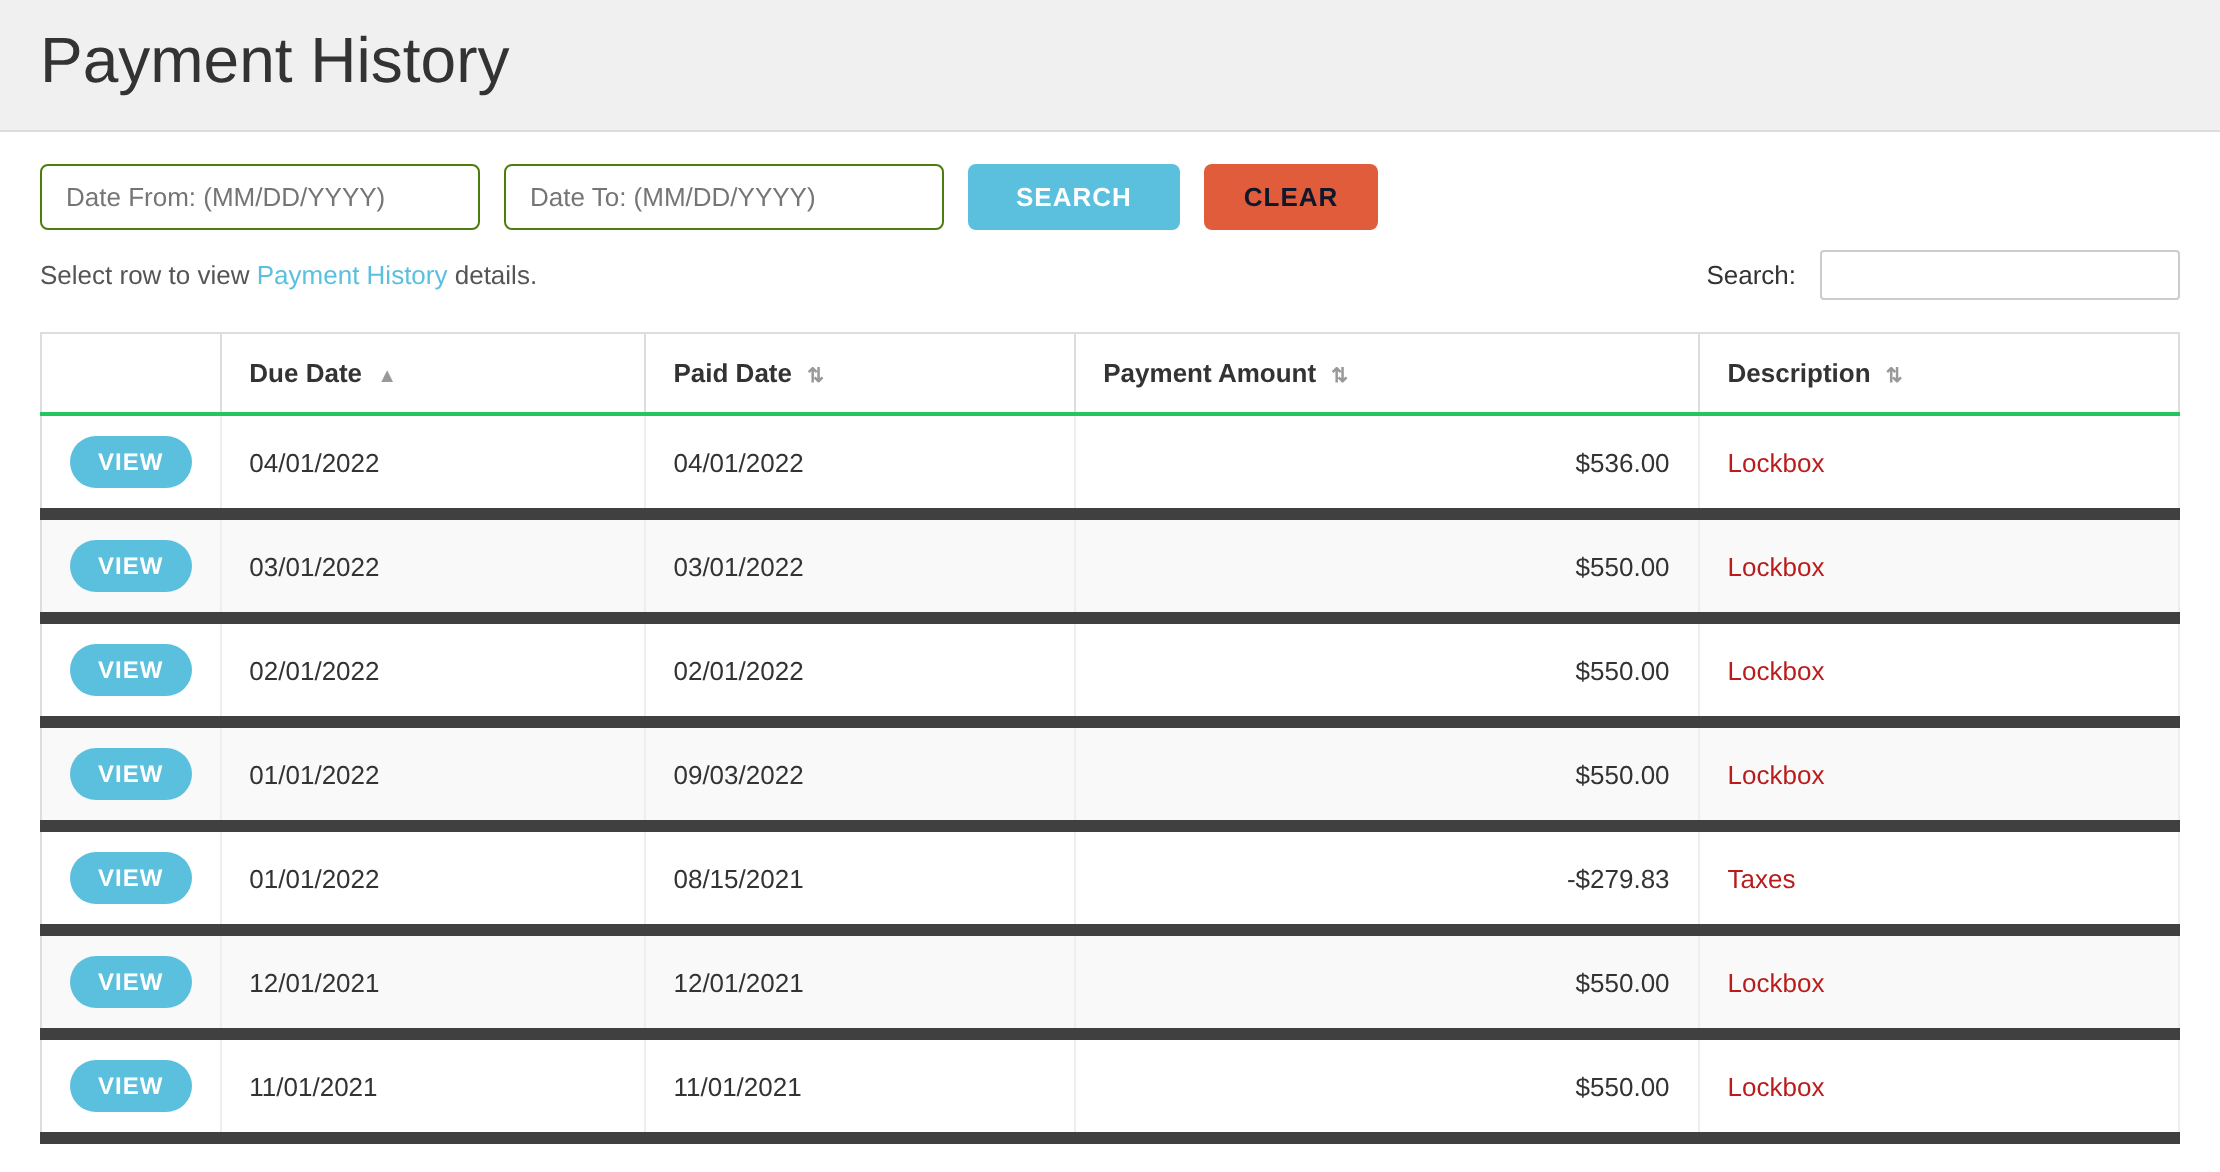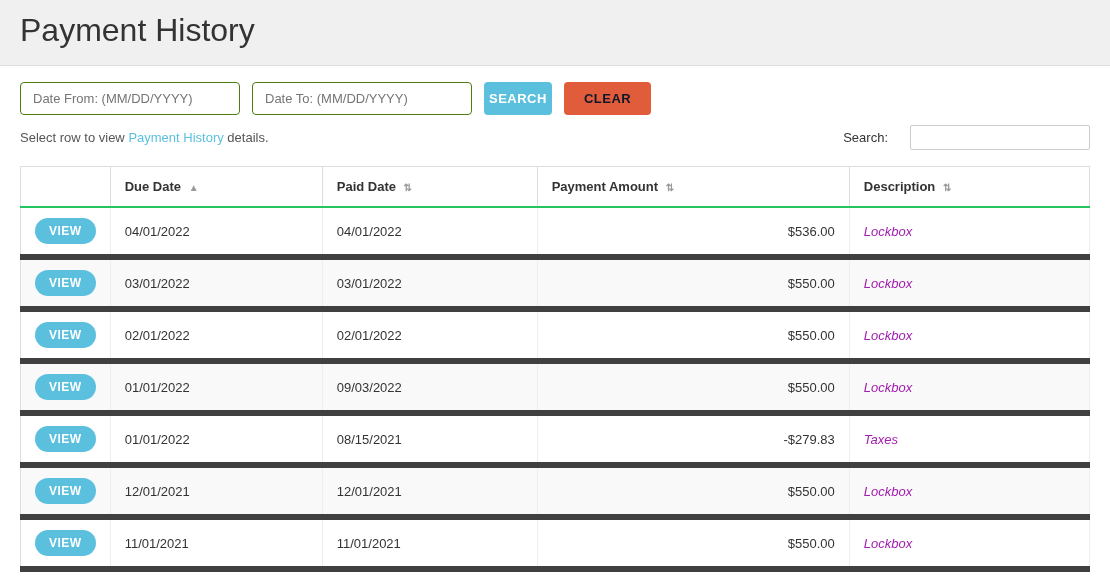--- a/index.html
+++ b/index.html
@@ -36,21 +36,21 @@
       color: #999;
       width: 220px;
       outline: none;
     }
 
     .btn-search {
       background: #5bc0de;
       color: #fff;
       border: none;
       border-radius: 4px;
-      padding: 9px 5px;
+      padding: 9px 24px;
       font-size: 13px;
       font-weight: 700;
       cursor: pointer;
       letter-spacing: 0.5px;
       text-transform: uppercase;
     }
 
     .btn-clear {
       background: #e05c3a;
       color: #0f172a;
@@ -76,21 +76,21 @@
       color: #555;
     }
 
     .info-text span.highlight {
       color: #5bc0de;
     }
 
     .search-row {
       display: flex;
       align-items: center;
-      gap: 22px;
+      gap: 12px;
     }
 
     .search-label {
       font-size: 13px;
       color: #333;
     }
 
     .search-input {
       border: 1px solid #ccc;
       border-radius: 2px;
@@ -176,23 +176,22 @@
       border-radius: 20px;
       padding: 6px 14px;
       font-size: 12px;
       font-weight: 700;
       cursor: pointer;
       text-transform: uppercase;
       letter-spacing: 0.5px;
     }
 
     .description-link {
-      color: #a21caf;
+      color: #b91c1c;
       text-decoration: none;
-      font-style: italic;
     }
   </style>
 </head>
 <body>
 
 <div class="header">
   <h1>Payment History</h1>
 </div>
 
 <div class="controls-area">

